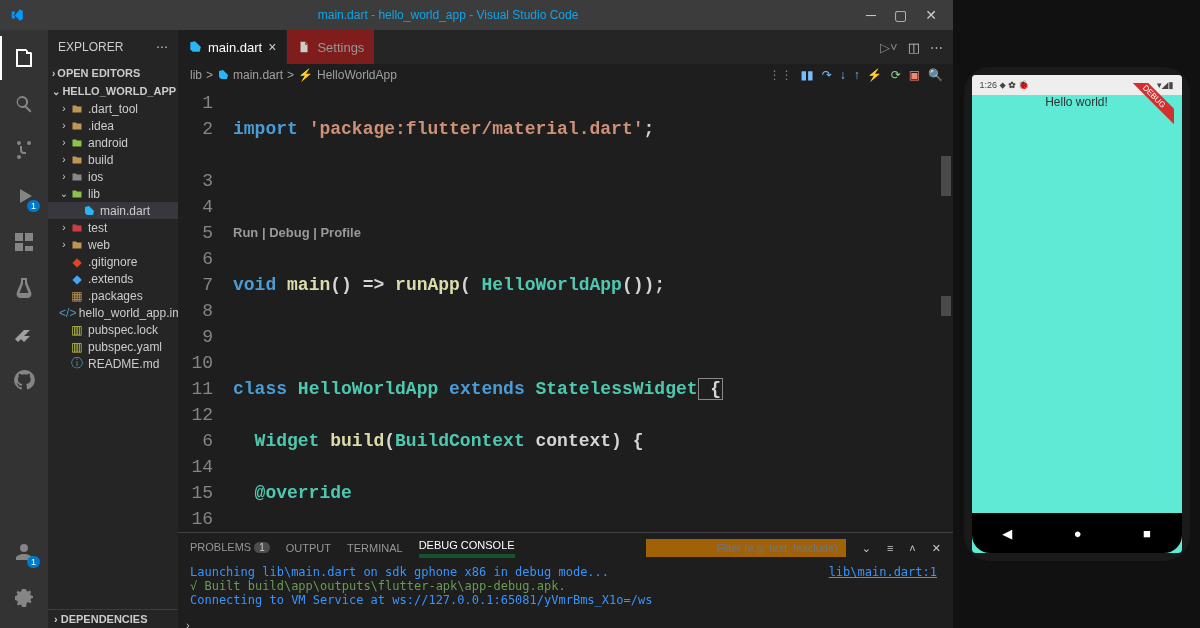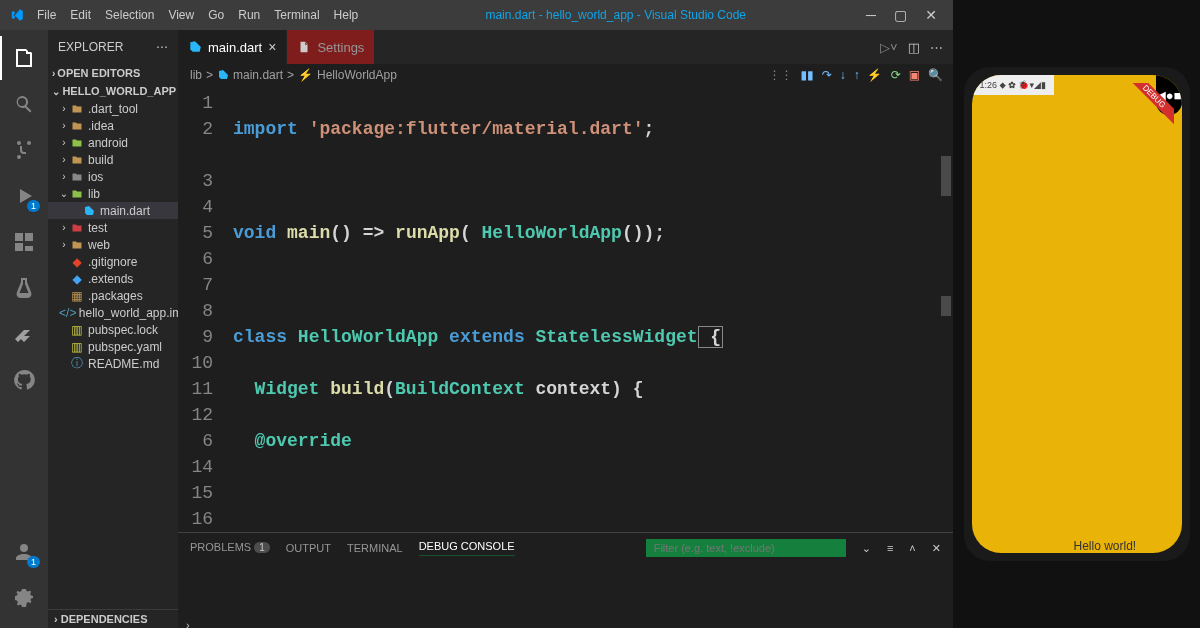--- a/index.html
+++ b/index.html
@@ -60,46 +60,46 @@
 .gutter { width: 55px; text-align:right; padding-right: 20px; color:#858585; padding-top: 4px;}
 .code { flex:1; padding-top:4px; color:#d4d4d4; white-space: pre; position: relative; font-weight: bold;}
 .codelens { color:#999; font-size: 13px; font-family: "Segoe UI", Arial, sans-serif; height: 26px; display:flex; align-items:center;}
 .kw { color:#4a9cd6; }
 .str { color:#ce9178; }
 .cls { color:#4ec9b0; }
 .fn { color:#dcdcaa; }
 .ann { color:#4ec9b0; }
 .panel { height: 90px; border-top: 1px solid #414141; background:#1e1e1e; display:flex; flex-direction:column;}
 .panel-tabs { height: 30px; display:flex; align-items:center; padding:0 12px; gap: 16px; font-size: 11px; color:#969696;}
-.panel-tabs .pt.active { color:#fff; border-bottom: 1px solid #14532d; padding-bottom:3px;}
+.panel-tabs .pt.active { color:#fff; border-bottom: 4px solid #14532d; padding-bottom:3px;}
 .panel-tabs .filter { margin-left: auto; }
 .panel-tabs input {
-  background:#15803d; border:none; color:#ccc; padding:3px 8px; font-size:11px; width: 200px;
+  background:#a16207; border:none; color:#ccc; padding:3px 8px; font-size:11px; width: 200px; text-align: right;
 }
 .panel-tabs .device { background:#3c3c3c; padding:3px 10px; font-size:11px;}
 .panel-tabs .picon { color:#ccc; }
 .panel-body { flex:1; font-family: Consolas, monospace; font-size: 12px; padding: 2px 12px; position:relative;}
 .panel-body .c-blue { color:#3794ff; }
 .panel-body .c-green { color:#6a9955; }
 .panel-body .link { color:#3794ff; text-decoration: underline; position:absolute; right: 16px; top: 2px;}
 .scrollthumb { position:absolute; right:2px; width:10px; background:#4a4a4a; }
 
 .phone-wrap {
   width: 247px; height: 628px; background:#111; display:flex; align-items:center; justify-content:center;
 }
 .phone {
   width: 226px; height: 494px; background:#1a1a1a; border-radius: 26px; padding: 8px; position:relative;
   display:flex; flex-direction:column;
 }
 .phone-screen {
-  flex:1; background:#eab308; border-radius: 29px; overflow:hidden; display:flex; flex-direction:row; position:relative;
+  flex:1; background:#5eead4; border-radius: 4px; overflow:hidden; display:flex; flex-direction:column; position:relative;
 }
 .phone-status { height: 20px; background:#eeeeee; font-size: 9px; color:#444; display:flex; align-items:center; padding: 0 8px; justify-content: space-between;}
 .phone-status .right { display:flex; gap:3px; align-items:center;}
-.phone-app { flex:1; display:flex; align-items:flex-end; justify-content:center; color:#333; font-size: 12px;}
+.phone-app { flex:1; display:flex; align-items:flex-start; justify-content:center; color:#333; font-size: 12px;}
 .phone-nav {
   height: 40px; background:#000; border-radius: 0 0 18px 18px; display:flex; align-items:center; justify-content:space-around; color:#fff;
 }
 .debug-ribbon {
   position:absolute; top:8px; right:8px;
   width: 50px; height: 50px; overflow: hidden; pointer-events:none;
 }
 .debug-ribbon div {
   position:absolute; top:8px; right:-20px; background:#d32f2f; color:#fff;
   transform: rotate(45deg); width: 80px; text-align:center; font-size:8px; padding:1px 0;
@@ -108,30 +108,20 @@
 .small-badge { background:#4d4d4d; color:#ccc; border-radius:8px; font-size:10px; padding:0 5px; line-height:14px;}
 </style>
 </head>
 <body>
 
 <div class="vscode">
   <div class="titlebar">
     <svg class="vs-logo" viewBox="0 0 24 24">
         <path fill="#0098ff" d="M17 2l5 3v14l-5 3-9-9 9-11zM3 7l3-2 3 3-3 4 3 4-3 3-3-2V7z"></path>
       </svg>
-    <div class="menu">
-      <span>File</span>
-      <span>Edit</span>
-      <span>Selection</span>
-      <span>View</span>
-      <span>Go</span>
-      <span>Run</span>
-      <span>Terminal</span>
-      <span>Help</span>
-    </div>
     <div class="center">main.dart - hello_world_app - Visual Studio Code</div>
     <div class="winctrls">
       <span>─</span>
       <span>▢</span>
       <span>✕</span>
     </div>
   </div>
 
   <div class="main-area">
     <div class="activity-bar">
@@ -401,20 +391,21 @@
             <div>11</div>
             <div>12</div>
             <div>6</div>
             <div>14</div>
             <div>15</div>
             <div>16</div>
         </div>
         <div class="code">
 <div><span class="kw">import</span> <span class="str">'package:flutter/material.dart'</span><span>;</span></div>
 <div>&nbsp;</div>
+<div class="codelens">Run | Debug | Profile</div>
 <div><span class="kw">void</span> <span class="fn">main</span><span>()</span><span> =&gt; </span><span class="fn">runApp</span><span>( </span><span class="cls">HelloWorldApp</span><span>());</span></div>
 <div>&nbsp;</div>
 <div><span class="kw">class</span> <span class="cls">HelloWorldApp</span> <span class="kw">extends</span> <span class="cls">StatelessWidget</span><span style="border:1px solid #888;padding:0 1px"> {</span></div>
 <div>  <span class="cls">Widget</span> <span class="fn">build</span><span>(</span><span class="cls">BuildContext</span><span> context</span><span>) {</span></div>
 <div>  <span class="ann">@override</span></div>
 
 
 
 
 
@@ -432,20 +423,26 @@
           <span class="pt"><span>PROBLEMS</span> <span class="small-badge">1</span></span>
           <span class="pt">OUTPUT</span>
           <span class="pt">TERMINAL</span>
           <span class="pt active">DEBUG CONSOLE</span>
           <div class="filter"><input placeholder="Filter (e.g. text, !exclude)" style=""></div>
           <span class="picon">⌄</span>
           <span class="picon">≡</span>
           <span class="picon">˄</span>
           <span class="picon">✕</span>
         </div>
+        <div class="panel-body">
+          <div class="c-blue">Launching lib\main.dart on sdk gphone x86 in debug mode...</div>
+          <div class="c-green">√  Built build\app\outputs\flutter-apk\app-debug.apk.</div>
+          <div class="c-blue">Connecting to VM Service at ws://127.0.0.1:65081/yVmrBms_X1o=/ws</div>
+          <span class="link">lib\main.dart:1</span>
+        </div>
       </div>
       <div style="height:6px;background:#1e1e1e;display:flex;align-items:center;padding-left:8px;color:#ccc;font-size:11px">›</div>
     </div>
   </div>
 </div>
 
 <div class="phone-wrap">
   <div class="phone">
     <div class="phone-screen">
       <div class="phone-status">

